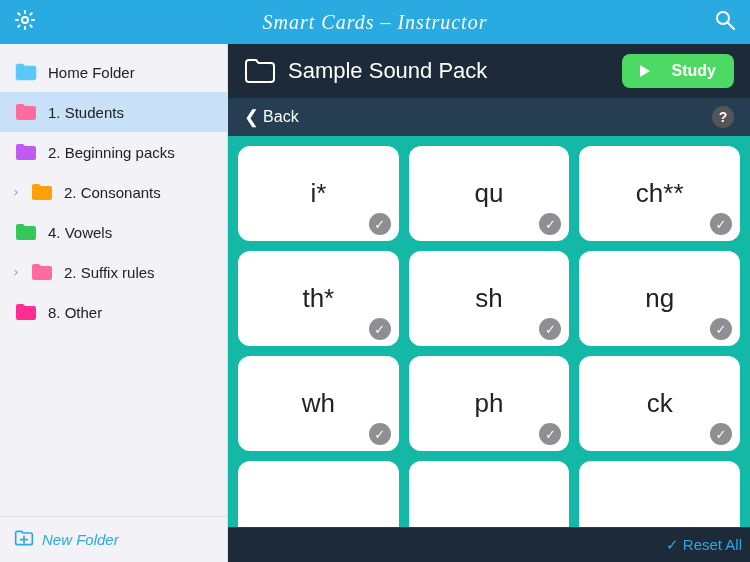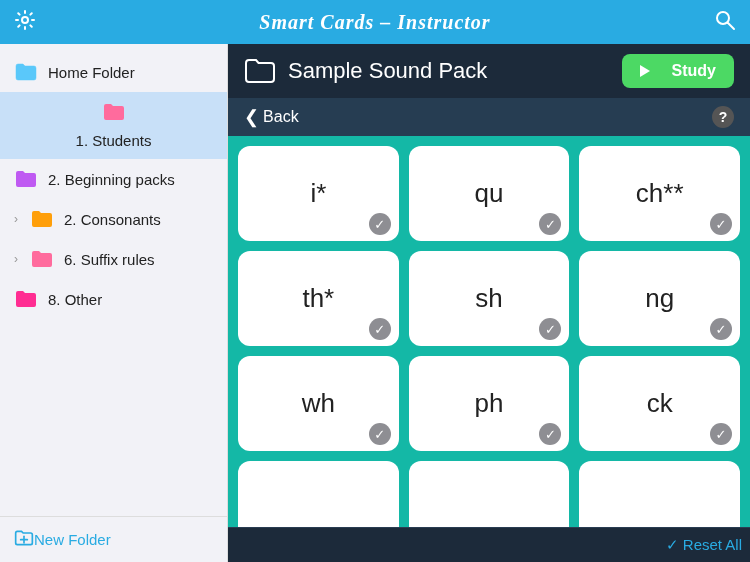--- a/index.html
+++ b/index.html
@@ -13,21 +13,20 @@
       align-items: center;
       justify-content: center;
       position: relative;
     }
     .header-title {
       font-size: 20px;
       font-family: 'Georgia', serif;
       color: white;
       font-style: italic;
       letter-spacing: 1px;
-      font-weight: bold;
     }
     .header-left-icon, .header-right-icon {
       position: absolute;
       color: white;
       font-size: 20px;
       cursor: pointer;
     }
     .header-left-icon { left: 14px; }
     .header-right-icon { right: 14px; }
 
@@ -54,44 +53,44 @@
       display: flex;
       align-items: center;
       padding: 10px 14px;
       cursor: pointer;
       font-size: 15px;
       color: #222;
       gap: 10px;
     }
     .sidebar-item.active {
       background: #c8e0f8;
-      flex-direction: column;
     }
     .sidebar-item .folder-icon {
       width: 24px;
       height: 20px;
       display: inline-flex;
       align-items: center;
       justify-content: center;
       flex-shrink: 0;
     }
     .sidebar-item .chevron {
       color: #999;
       font-size: 12px;
       margin-right: 2px;
     }
     .sidebar-footer {
       padding: 12px 14px;
       border-top: 1px solid #ddd;
       display: flex;
       align-items: center;
-      gap: 0;
+      gap: 8px;
       color: #29abe2;
       font-size: 15px;
       cursor: pointer;
+      font-style: italic;
     }
 
     
     .main {
       flex: 1;
       background: #14b8a6;
       display: flex;
       flex-direction: column;
     }
     .main-header {
@@ -273,30 +272,38 @@
       <div class="sidebar-item">
         <span class="chevron">›</span>
         <span class="folder-icon">
           <svg class="folder-svg" viewBox="0 0 24 20" fill="none">
             <path d="M2 4a2 2 0 012-2h5l2 2h9a2 2 0 012 2v10a2 2 0 01-2 2H4a2 2 0 01-2-2V4z" fill="#ff9f0a"></path>
           </svg>
         </span>
         <span>2. Consonants</span>
       </div>
 
+      <div class="sidebar-item">
+        <span class="folder-icon">
+          <svg class="folder-svg" viewBox="0 0 24 20" fill="none">
+            <path d="M2 4a2 2 0 012-2h5l2 2h9a2 2 0 012 2v10a2 2 0 01-2 2H4a2 2 0 01-2-2V4z" fill="#34c759"></path>
+          </svg>
+        </span>
+        <span>4. Vowels</span>
+      </div>
 
 
       <div class="sidebar-item">
         <span class="chevron">›</span>
         <span class="folder-icon">
           <svg class="folder-svg" viewBox="0 0 24 20" fill="none">
             <path d="M2 4a2 2 0 012-2h5l2 2h9a2 2 0 012 2v10a2 2 0 01-2 2H4a2 2 0 01-2-2V4z" fill="#ff6b9d"></path>
           </svg>
         </span>
-        <span>6. Suffix rules</span>
+        <span>2. Suffix rules</span>
       </div>
 
 
       <div class="sidebar-item">
         <span class="folder-icon">
           <svg class="folder-svg" viewBox="0 0 24 20" fill="none">
             <path d="M2 4a2 2 0 012-2h5l2 2h9a2 2 0 012 2v10a2 2 0 01-2 2H4a2 2 0 01-2-2V4z" fill="#ff2d92"></path>
           </svg>
         </span>
         <span>8. Other</span>

